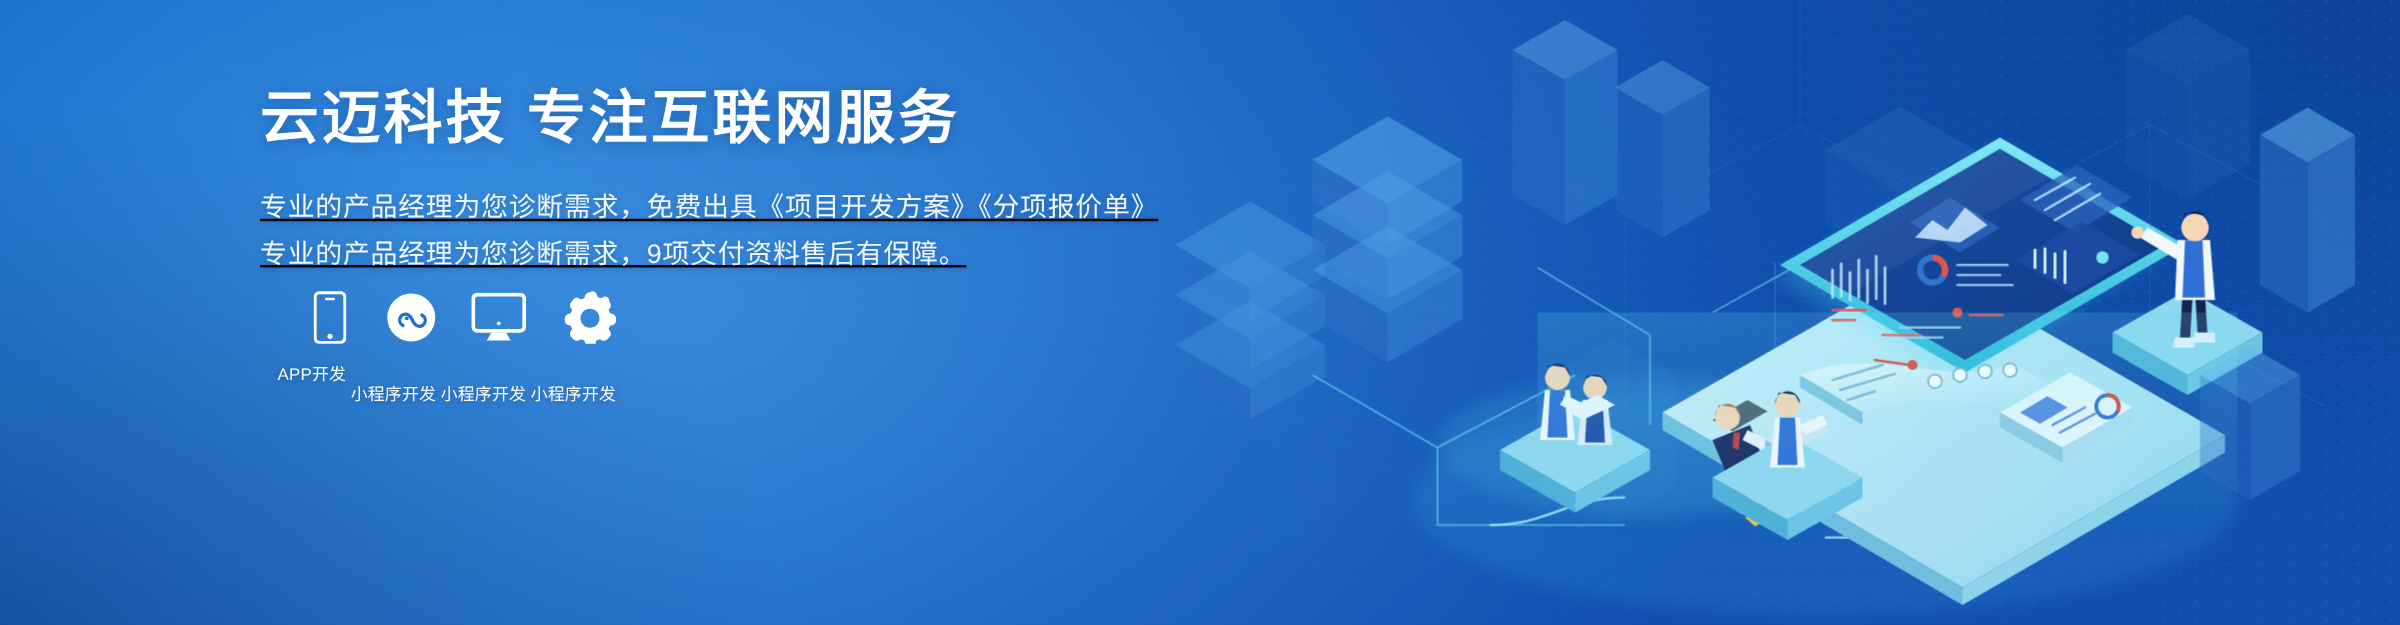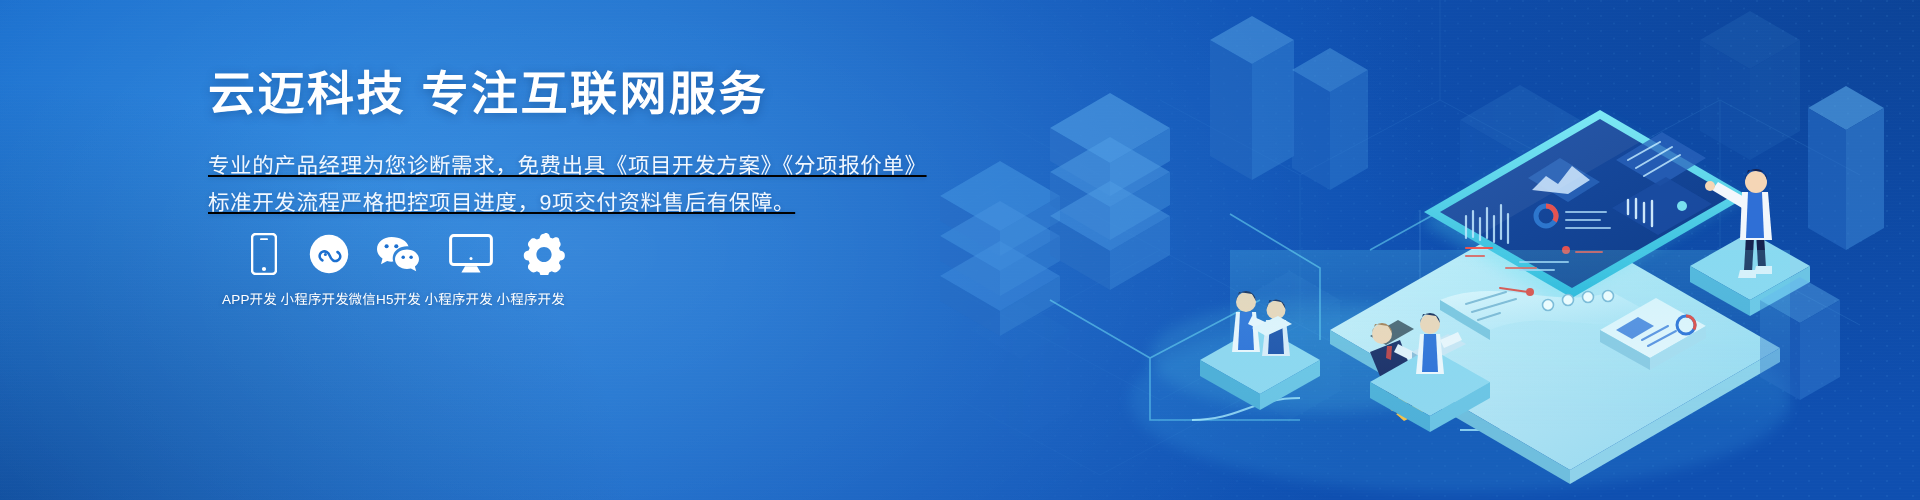--- a/index.html
+++ b/index.html
@@ -49,21 +49,21 @@
     color:#f2f8ff;font-size:21.5px;line-height:1.72;letter-spacing:.6px;
     white-space:nowrap;text-shadow:0 1px 5px rgba(6,42,96,.28);
   }
 
   
   .services{position:absolute;left:205px;top:231px;display:flex;align-items:flex-start;z-index:6;}
   .service{
     width:72px;display:flex;flex-direction:column;align-items:flex-end;
     cursor:pointer;user-select:none;
   }
-  .service + .service{margin-left:0px;}
+  .service + .service{margin-left:0px;gap:16px;}
   .svc-ico{height:46px;display:flex;align-items:center;justify-content:center;}
   .svc-ico svg{display:block;fill:#ffffff;}
   .svc-label{
     margin-top:16px;color:#ffffff;font-size:13.5px;line-height:1;
     letter-spacing:.2px;white-space:nowrap;font-weight:400;
     text-shadow:0 1px 4px rgba(6,42,96,.35);
   }
 
   
   .art{position:absolute;right:0;top:0;width:1020px;height:500px;z-index:4;pointer-events:none;}
@@ -131,21 +131,21 @@
         <path d="M150 330 L200 359 L200 440 L150 411 Z" fill="#3f8fd8"></path>
         <path d="M250 330 L250 411 L200 440 L200 359 Z" fill="#57a8e6"></path>
       </g>
     </g>
   </svg>
 
   <div class="copy">
     <h1 class="headline">云迈科技 专注互联网服务</h1>
     <div class="sub">
       <div class="sub-line">专业的产品经理为您诊断需求，免费出具《项目开发方案》《分项报价单》</div>
-      <div class="sub-line">标准开发流程严格把控项目进度，9项交付资料售后有保障。</div>
+      <div class="sub-line">专业的产品经理为您诊断需求，9项交付资料售后有保障。</div>
     </div>
   </div>
 
   <div class="services">
 
     <div class="service">
       <span class="svc-ico">
         <svg width="26" height="42" viewBox="0 0 26 42" aria-hidden="true">
           <rect x="1" y="1" width="24" height="40" rx="4" ry="4" fill="none" stroke="#fff" stroke-width="2.6"></rect>
           <rect x="9" y="5.2" width="8" height="1.9" rx=".95" fill="#fff"></rect>
@@ -159,33 +159,20 @@
       <span class="svc-ico">
         <svg width="40" height="40" viewBox="0 0 40 40" aria-hidden="true">
           <circle cx="20" cy="20" r="19.2" fill="#fff"></circle>
           <path d="M13.4 26.4c-2.6-1.5-3.4-4.4-2.1-6.7 1.3-2.3 4.2-3 6.6-1.6 1.5.9 2.3 2.2 2.9 3.8.7 1.9 1.5 3.4 3.2 4.4 2.4 1.4 5.3.7 6.6-1.6 1.3-2.3.5-5.2-2.1-6.7" fill="none" stroke="#1b6fd0" stroke-width="2.6" stroke-linecap="round"></path>
           <circle cx="16.4" cy="20.6" r="1.5" fill="#1b6fd0"></circle>
         </svg>
       </span>
       <span class="svc-label">小程序开发</span>
     </div>
 
-    <div class="service">
-      <span class="svc-ico">
-        <svg width="46" height="40" viewBox="0 0 46 40" aria-hidden="true">
-          <path d="M16.5 3C8.5 3 2 8.4 2 15c0 3.8 2.1 7.2 5.5 9.4L6 30.3l6.1-3.2c1.4.4 2.9.6 4.4.6.6 0 1.2 0 1.8-.1-.4-1.1-.6-2.2-.6-3.4 0-6.6 6.4-11.9 14.3-11.9.5 0 1 0 1.5.1C32.3 7 25.1 3 16.5 3z" fill="#fff"></path>
-          <circle cx="11.6" cy="12.3" r="2.05" fill="#1b6fd0"></circle>
-          <circle cx="21.3" cy="12.3" r="2.05" fill="#1b6fd0"></circle>
-          <path d="M44 25.2c0-5.4-5.4-9.8-12-9.8s-12 4.4-12 9.8c0 5.4 5.4 9.8 12 9.8 1.4 0 2.7-.2 3.9-.5l5.3 2.8-1.3-4.9c2.5-1.8 4.1-4.3 4.1-7.2z" fill="#fff"></path>
-          <circle cx="28.2" cy="23.3" r="1.75" fill="#1b6fd0"></circle>
-          <circle cx="36.1" cy="23.3" r="1.75" fill="#1b6fd0"></circle>
-        </svg>
-      </span>
-      <span class="svc-label">微信H5开发</span>
-    </div>
 
     <div class="service">
       <span class="svc-ico">
         <svg width="44" height="40" viewBox="0 0 44 40" aria-hidden="true">
           <rect x="1.6" y="1.6" width="40.8" height="29" rx="3.2" ry="3.2" fill="none" stroke="#fff" stroke-width="3"></rect>
           <circle cx="22" cy="24.6" r="1.5" fill="#fff"></circle>
           <path d="M16 32.2h12l3.6 6.2H12.4z" fill="#fff"></path>
         </svg>
       </span>
       <span class="svc-label">小程序开发</span>

